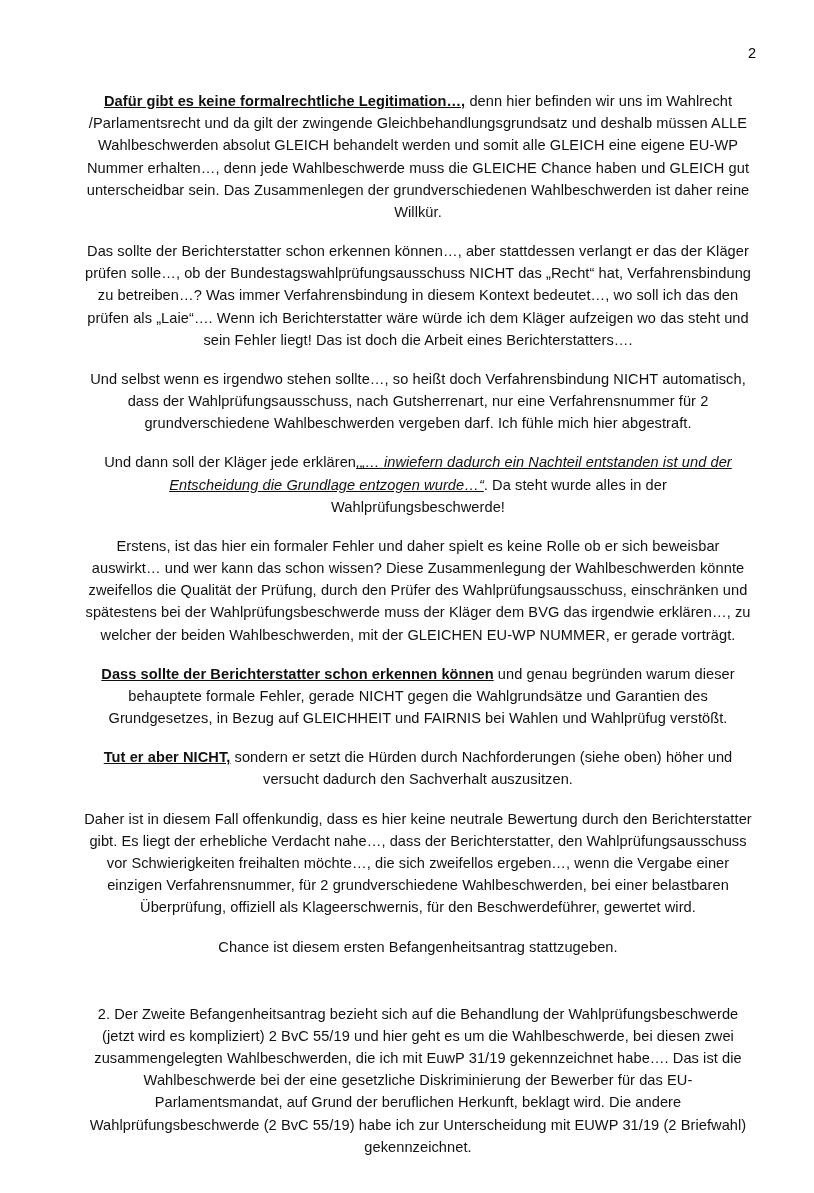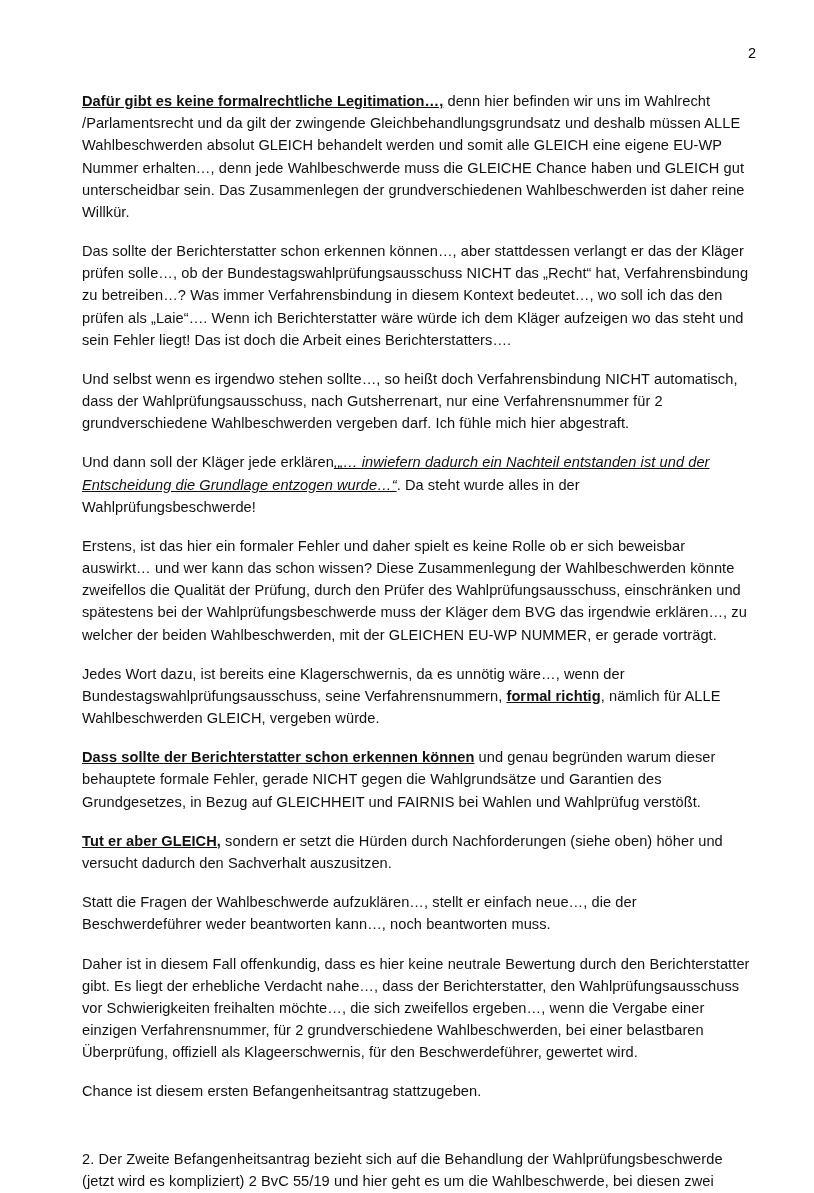--- a/index.html
+++ b/index.html
@@ -28,21 +28,21 @@
     line-height: 1;
     color: #000;
   }
   .body-text {
     margin-top: 44px;
   }
   p.para {
     margin: 0 0 17px 0;
     font-size: 14.6px;
     line-height: 1.52;
-    text-align: left;
+    text-align: center;
     color: #111;
     letter-spacing: 0.005em;
   }
   p.para:last-child {
     margin-bottom: 0;
   }
   .spacer-big {
     height: 28px;
   }
   b.bu {
@@ -60,23 +60,21 @@
 <div class="page">
 
   <div class="page-number">2</div>
 
   <div class="body-text">
       <p class="para"><b class="bu">Dafür gibt es keine formalrechtliche Legitimation…,</b><span> denn hier befinden wir uns im Wahlrecht /Parlamentsrecht und da gilt der zwingende Gleichbehandlungsgrundsatz und deshalb müssen ALLE Wahlbeschwerden absolut GLEICH behandelt werden und somit alle GLEICH eine eigene EU-WP Nummer erhalten…, denn jede Wahlbeschwerde muss die GLEICHE Chance haben und GLEICH gut unterscheidbar sein. Das Zusammenlegen der grundverschiedenen Wahlbeschwerden ist daher reine Willkür.</span></p>
       <p class="para"><span>Das sollte der Berichterstatter schon erkennen können…, aber stattdessen verlangt er das der Kläger prüfen solle…, ob der Bundestagswahlprüfungsausschuss NICHT das „Recht“ hat, Verfahrensbindung zu betreiben…? Was immer Verfahrensbindung in diesem Kontext bedeutet…, wo soll ich das den prüfen als „Laie“…. Wenn ich Berichterstatter wäre würde ich dem Kläger aufzeigen wo das steht und sein Fehler liegt! Das ist doch die Arbeit eines Berichterstatters….</span></p>
       <p class="para"><span>Und selbst wenn es irgendwo stehen sollte…, so heißt doch Verfahrensbindung NICHT automatisch, dass der Wahlprüfungsausschuss, nach Gutsherrenart, nur eine Verfahrensnummer für 2 grundverschiedene Wahlbeschwerden vergeben darf. Ich fühle mich hier abgestraft.</span></p>
       <p class="para"><span>Und dann soll der Kläger jede erklären</span><i class="iu">,„… inwiefern dadurch ein Nachteil entstanden ist und der Entscheidung die Grundlage entzogen wurde…“</i><span>. Da steht wurde alles in der Wahlprüfungsbeschwerde!</span></p>
       <p class="para"><span>Erstens, ist das hier ein formaler Fehler und daher spielt es keine Rolle ob er sich beweisbar auswirkt… und wer kann das schon wissen? Diese Zusammenlegung der Wahlbeschwerden könnte zweifellos die Qualität der Prüfung, durch den Prüfer des Wahlprüfungsausschuss, einschränken und spätestens bei der Wahlprüfungsbeschwerde muss der Kläger dem BVG das irgendwie erklären…, zu welcher der beiden Wahlbeschwerden, mit der GLEICHEN EU-WP NUMMER, er gerade vorträgt.</span></p>
-      <p class="para"><span>Jedes Wort dazu, ist bereits eine Klagerschwernis, da es unnötig wäre…, wenn der Bundestagswahlprüfungsausschuss, seine Verfahrensnummern, </span><b class="bu">formal richtig</b><span>, nämlich für ALLE Wahlbeschwerden GLEICH, vergeben würde.</span></p>
       <p class="para"><b class="bu">Dass sollte der Berichterstatter schon erkennen können</b><span> und genau begründen warum dieser behauptete formale Fehler, gerade NICHT gegen die Wahlgrundsätze und Garantien des Grundgesetzes, in Bezug auf GLEICHHEIT und FAIRNIS bei Wahlen und Wahlprüfug verstößt.</span></p>
-      <p class="para"><b class="bu">Tut er aber GLEICH,</b><span> sondern er setzt die Hürden durch Nachforderungen (siehe oben) höher und versucht dadurch den Sachverhalt auszusitzen.</span></p>
-      <p class="para"><span>Statt die Fragen der Wahlbeschwerde aufzuklären…, stellt er einfach neue…, die der Beschwerdeführer weder beantworten kann…, noch beantworten muss.</span></p>
+      <p class="para"><b class="bu">Tut er aber NICHT,</b><span> sondern er setzt die Hürden durch Nachforderungen (siehe oben) höher und versucht dadurch den Sachverhalt auszusitzen.</span></p>
       <p class="para"><span>Daher ist in diesem Fall offenkundig, dass es hier keine neutrale Bewertung durch den Berichterstatter gibt. Es liegt der erhebliche Verdacht nahe…, dass der Berichterstatter, den Wahlprüfungsausschuss vor Schwierigkeiten freihalten möchte…, die sich zweifellos ergeben…, wenn die Vergabe einer einzigen Verfahrensnummer, für 2 grundverschiedene Wahlbeschwerden, bei einer belastbaren Überprüfung, offiziell als Klageerschwernis, für den Beschwerdeführer, gewertet wird.</span></p>
       <p class="para"><span>Chance ist diesem ersten Befangenheitsantrag stattzugeben.</span></p>
       <div class="spacer-big"></div>
       <p class="para"><span>2. Der Zweite Befangenheitsantrag bezieht sich auf die Behandlung der Wahlprüfungsbeschwerde (jetzt wird es kompliziert) 2 BvC 55/19 und hier geht es um die Wahlbeschwerde, bei diesen zwei zusammengelegten Wahlbeschwerden, die ich mit EuwP 31/19 gekennzeichnet habe…. Das ist die Wahlbeschwerde bei der eine gesetzliche Diskriminierung der Bewerber für das EU-Parlamentsmandat, auf Grund der beruflichen Herkunft, beklagt wird. Die andere Wahlprüfungsbeschwerde (2 BvC 55/19) habe ich zur Unterscheidung mit EUWP 31/19 (2 Briefwahl) gekennzeichnet.</span></p>
     </div>
 
 </div>
 
 </body></html>

